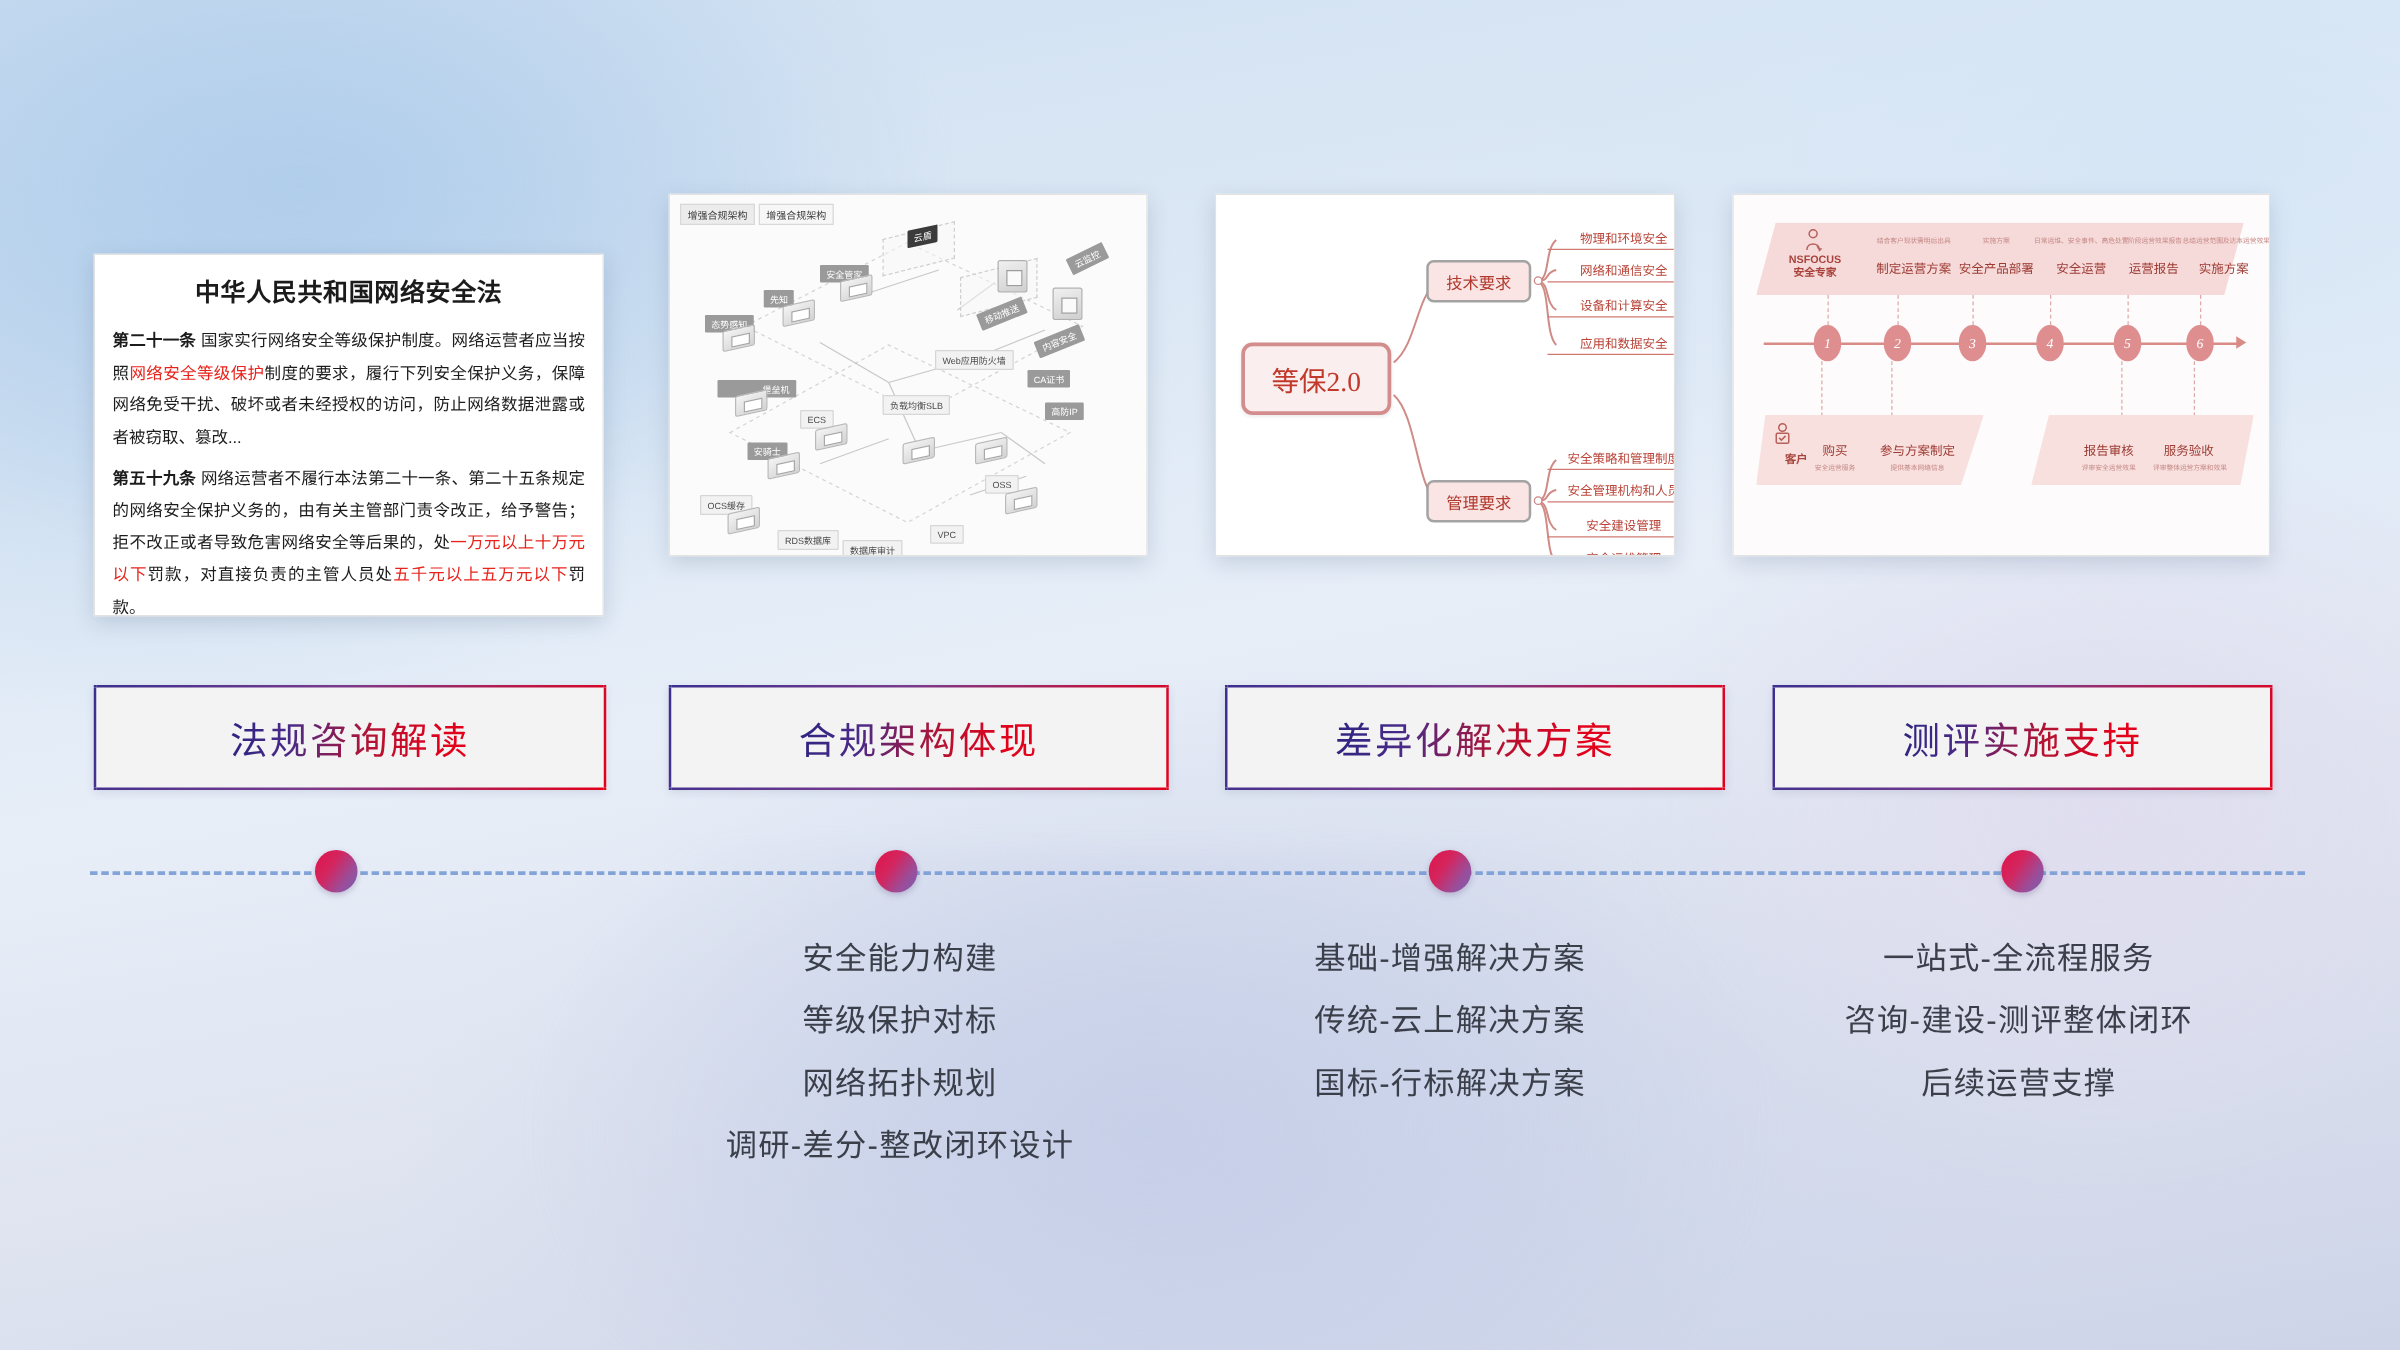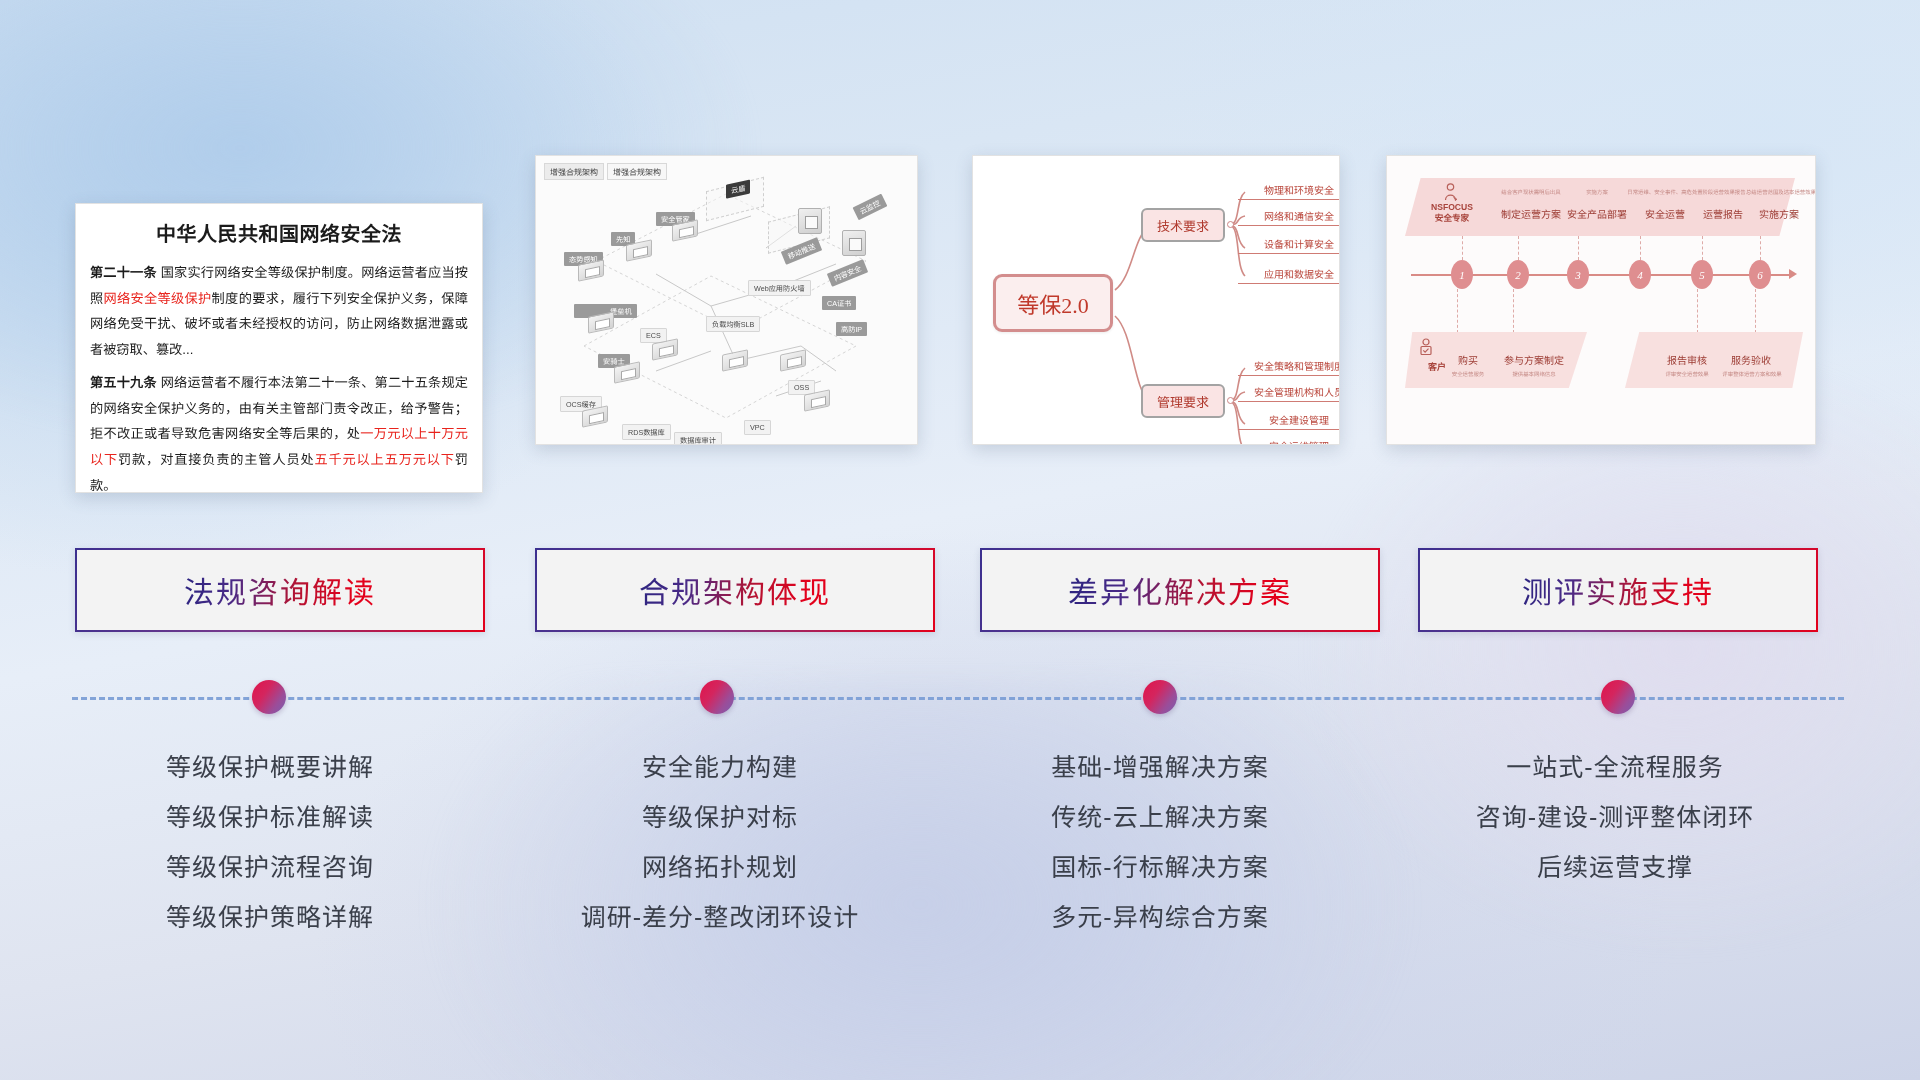--- a/index.html
+++ b/index.html
@@ -429,37 +429,30 @@
   <div class="head head-4">
     <span>测评实施支持</span>
   </div>
 
   <div class="tl-line"></div>
   <div class="tl-dot d1"></div>
   <div class="tl-dot d2"></div>
   <div class="tl-dot d3"></div>
   <div class="tl-dot d4"></div>
 
-  <div class="col col-1">
-    <p>等级保护概要讲解</p>
-    <p>等级保护标准解读</p>
-    <p>等级保护流程咨询</p>
-    <p>等级保护策略详解</p>
-  </div>
   <div class="col col-2">
     <p>安全能力构建</p>
     <p>等级保护对标</p>
     <p>网络拓扑规划</p>
     <p>调研-差分-整改闭环设计</p>
   </div>
   <div class="col col-3">
     <p>基础-增强解决方案</p>
     <p>传统-云上解决方案</p>
     <p>国标-行标解决方案</p>
-    <p>多元-异构综合方案</p>
   </div>
   <div class="col col-4">
     <p>一站式-全流程服务</p>
     <p>咨询-建设-测评整体闭环</p>
     <p>后续运营支撑</p>
   </div>
 
 </div>
 
 </body></html>

